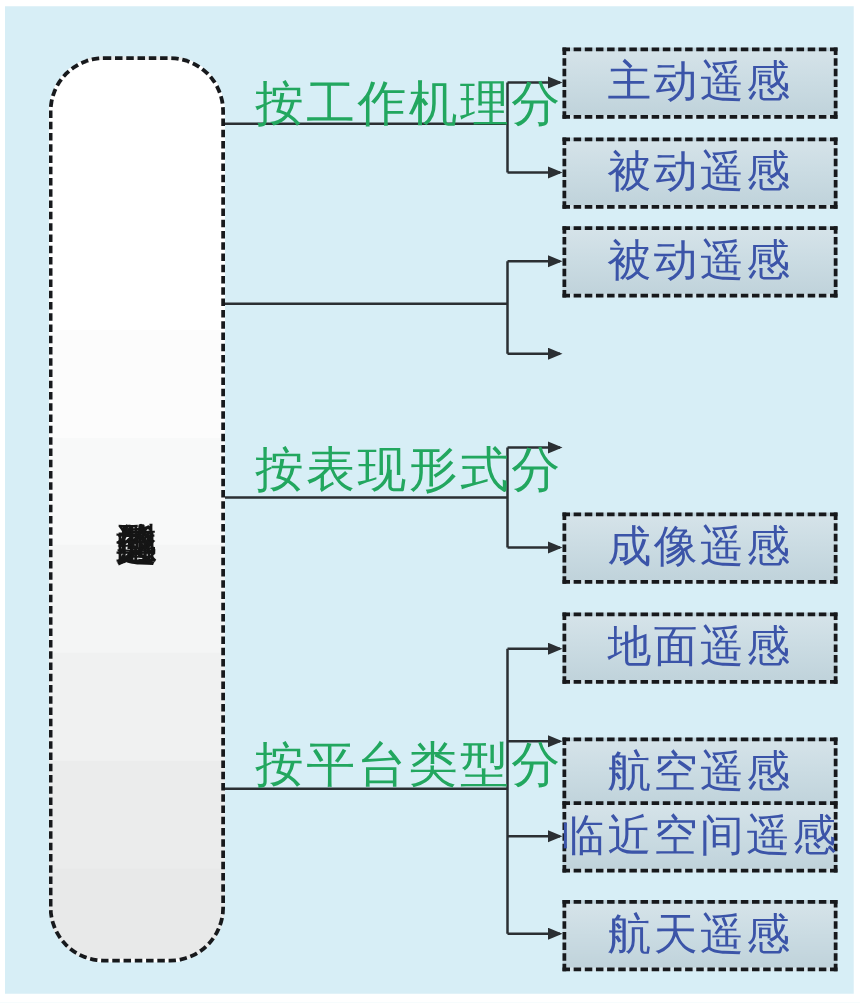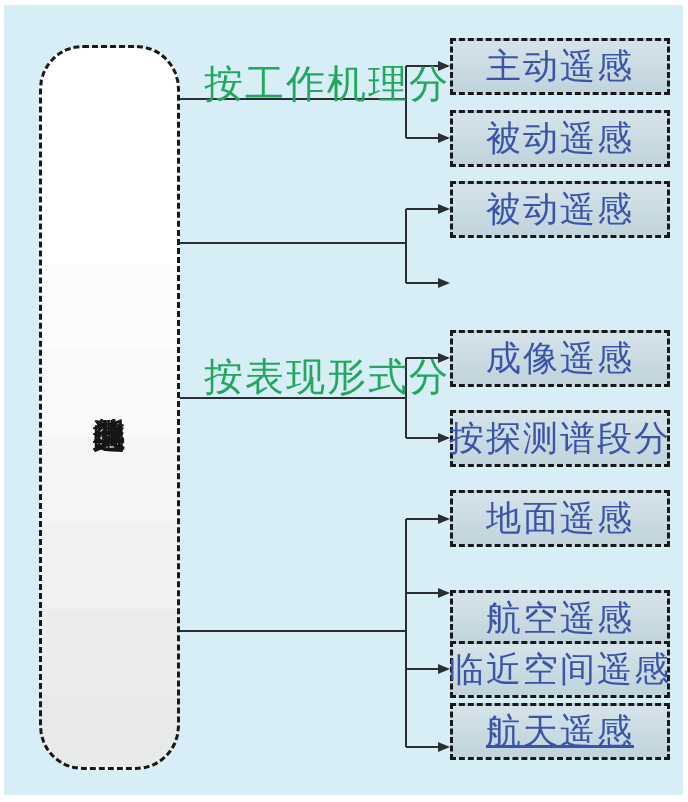--- a/index.html
+++ b/index.html
@@ -104,21 +104,21 @@
   }
   .b1  { top: 38px; }
   .b2  { top: 110px; }
   .b3  { top: 181px; }
   .b4  { top: 254px; }
   .b5  { top: 330px; }
   .b6  { top: 410px; }
   .b7  { top: 490px; text-align: center; }
   .b8  { top: 590px; text-align: center; }
   .b9  { top: 641px; }
-  .b10 { top: 703px; text-decoration: underline; }
+  .b10 { top: 720px; }
 </style>
 </head>
 <body>
 
 <div class="stage">
 
   <div class="panel"></div>
 
   <svg class="connectors" viewBox="0 0 688 802">
     <defs>
@@ -145,24 +145,24 @@
     <path class="al" d="M406 669 H448" marker-end="url(#ah)"></path>
     <path class="al" d="M406 747 H448" marker-end="url(#ah)"></path>
   </svg>
 
   <div class="pill">
     <div class="pill-title">典型遥感的分类</div>
   </div>
 
   <div class="glabel g1">按工作机理分</div>
   <div class="glabel g3">按表现形式分</div>
+  <div class="glabel g4">按平台类型分</div>
 
   <div class="node b1">主动遥感</div>
   <div class="node b2">被动遥感</div>
   <div class="node b3">被动遥感</div>
-  <div class="node b5">成像遥感</div>
-  <div class="node b6">按探测谱段分</div>
+  <div class="node b6">成像遥感</div>
   <div class="node b7">地面遥感</div>
   <div class="node b8">航空遥感</div>
   <div class="node b9">临近空间遥感</div>
   <div class="node b10">航天遥感</div>
 
 </div>
 
 </body></html>

